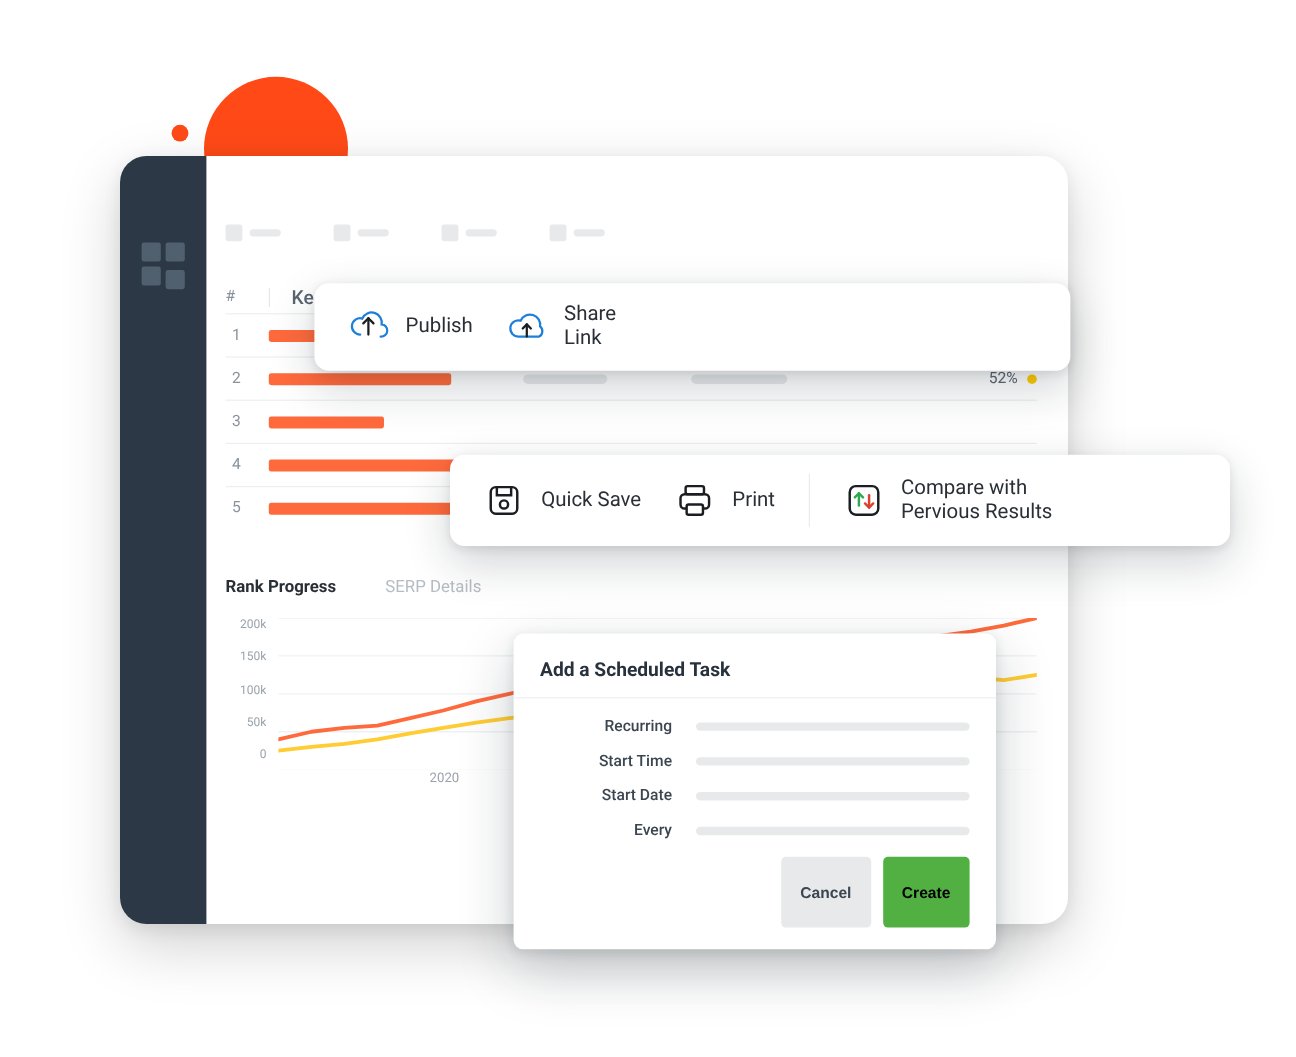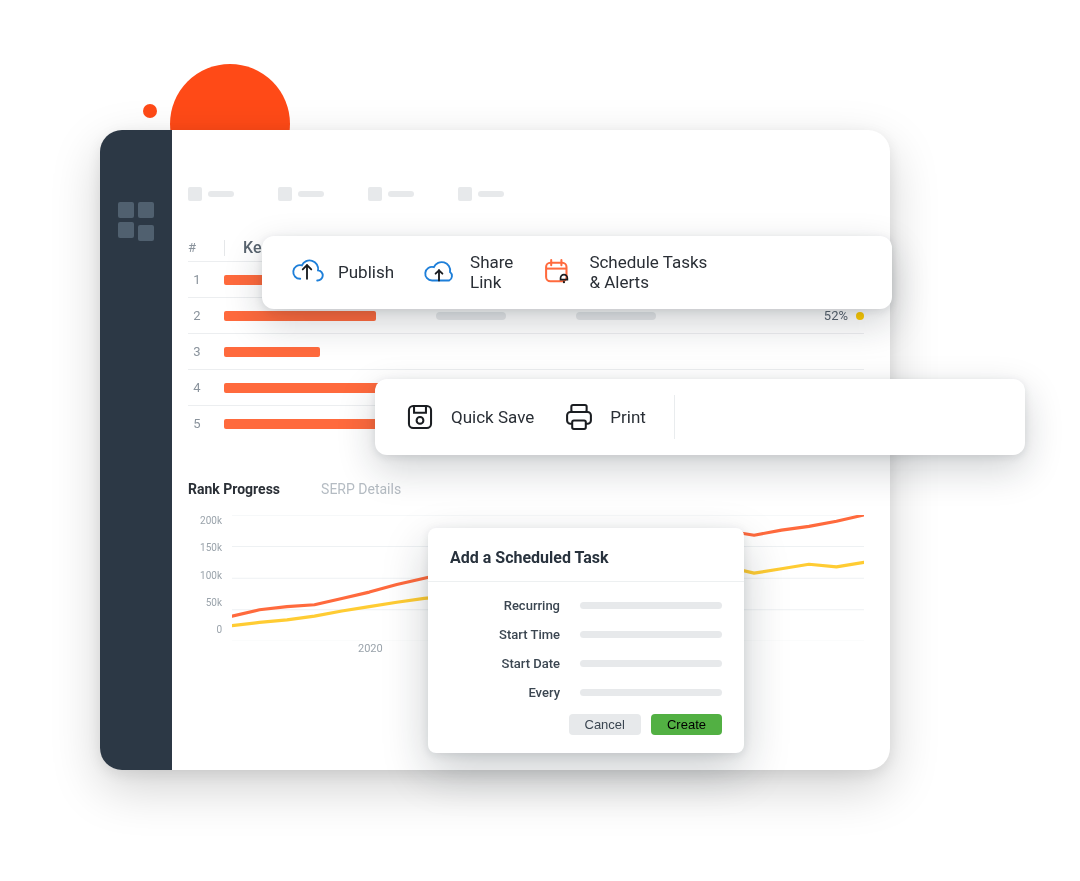--- a/index.html
+++ b/index.html
@@ -98,33 +98,33 @@
   .float .item { display:flex; align-items:center; gap:14px; cursor:pointer; }
   .float .item .label { font-size:17px; color:#2a2f36; line-height:1.2; }
   .divider { width:1px; height:44px; background:#e9ecee; }
   .icon { width:34px; height:34px; flex-shrink:0; }
   .float.top { left:262px; top:354px; width:630px; }
   .float.mid { left:375px; top:480px; width:650px; }
   
   .modal {
     position:absolute;
     left:428px; top:640px;
-    width:316px;
+    width:402px;
     background:#fff;
     border-radius:8px;
     box-shadow: 0 18px 46px rgba(20,30,40,.22), 0 2px 10px rgba(20,30,40,.10);
     padding: 20px 22px 18px;
   }
   .modal h3 { font-size:16px; font-weight:700; color:#28323d; margin-bottom:14px;}
   .modal .divline{height:1px;background:#edf0f1;margin:0 -22px 16px;}
   .field { display:flex; align-items:center; gap:20px; margin-bottom:14px;}
   .field label { width:110px; text-align:right; font-size:13px; color:#3b4651; font-weight:500;}
   .field .inputskel { flex:1; height:7px; background:#e7e9eb; border-radius:4px;}
   .modal-actions { display:flex; justify-content:flex-end; gap:10px; margin-top:6px;}
-  .btn { padding:3px 16px; border-radius:4px; border:none; font-size:13px; cursor:pointer; font-weight:400;}
+  .btn { padding:22px 16px; border-radius:4px; border:none; font-size:13px; cursor:pointer; font-weight:700;}
   .btn.cancel { background:#e7e9eb; color:#3b4651;}
   .btn.create { background:#52b043; color:#000000;text-align:right;}
   
   .float.top { top:236px; }
   .float.mid { top:379px; }
   .modal { top:528px; }
 </style>
 </head>
 <body>
 
@@ -245,52 +245,52 @@
   <div class="item">
     <svg class="icon" viewBox="0 0 40 40" fill="none" stroke="#1e7fd9" stroke-width="2.2">
       <path d="M12 30a8 8 0 1 1 2-15.7A10 10 0 0 1 33 20a6 6 0 0 1-1 10H12z" stroke-linecap="round"></path>
       <path d="M20 30V18" stroke="#1a1d21" stroke-linecap="round"></path>
       <path d="M16 22l4-4 4 4" stroke="#1a1d21" stroke-linecap="round" stroke-linejoin="round"></path>
     </svg>
     <span class="label">
       <span>Share</span><br><span>Link</span>
     </span>
   </div>
-  <div class="item">
-    <svg class="icon" viewBox="0 0 40 40" fill="none" stroke="#ff6a3d" stroke-width="2.4">
-      <rect x="6" y="9" width="24" height="22" rx="5"></rect>
-      <path d="M6 16h24"></path>
-      <path d="M12 6v6M24 6v6" stroke-linecap="round"></path>
-      <path d="M27 23a4 4 0 0 1 4 4v2h-8v-2a4 4 0 0 1 4-4z" stroke="#1a1d21" stroke-width="2"></path>
-      <circle cx="27" cy="32" r="1.3" fill="#1a1d21" stroke="none"></circle>
-    </svg>
-    <span class="label">
-      <span>Schedule Tasks</span><br><span>&amp; Alerts</span>
-    </span>
-  </div>
 </div>
 
 <div class="float mid">
   <div class="item">
     <svg class="icon" viewBox="0 0 40 40" fill="none" stroke="#1a1d21" stroke-width="2.4">
       <rect x="7" y="7" width="26" height="26" rx="5"></rect>
       <path d="M13 7v8h14V7"></path>
       <circle cx="20" cy="24" r="4"></circle>
     </svg>
     <span class="label">Quick Save</span>
   </div>
   <div class="item">
     <svg class="icon" viewBox="0 0 40 40" fill="none" stroke="#1a1d21" stroke-width="2.4">
       <rect x="11" y="6" width="18" height="8" rx="2"></rect>
       <rect x="6" y="14" width="28" height="14" rx="4"></rect>
       <rect x="12" y="24" width="16" height="10" rx="2" fill="#fff"></rect>
     </svg>
     <span class="label">Print</span>
   </div>
   <div class="divider"></div>
+  <div class="item">
+    <svg class="icon" viewBox="0 0 40 40" fill="none" stroke="#1a1d21" stroke-width="2.4">
+      <rect x="6" y="6" width="28" height="28" rx="6"></rect>
+      <path d="M15 25V13" stroke="#2fa84f" stroke-linecap="round"></path>
+      <path d="M11 17l4-4 4 4" stroke="#2fa84f" stroke-linecap="round" stroke-linejoin="round"></path>
+      <path d="M25 15v12" stroke="#e03e2f" stroke-linecap="round"></path>
+      <path d="M21 23l4 4 4-4" stroke="#e03e2f" stroke-linecap="round" stroke-linejoin="round"></path>
+    </svg>
+    <span class="label">
+      <span>Compare with</span><br><span>Pervious Results</span>
+    </span>
+  </div>
 </div>
 
 <div class="modal">
   <h3>Add a Scheduled Task</h3>
   <div class="divline"></div>
   <div id="fields">
       <div class="field">
         <label>Recurring</label>
         <div class="inputskel"></div>
       </div>

